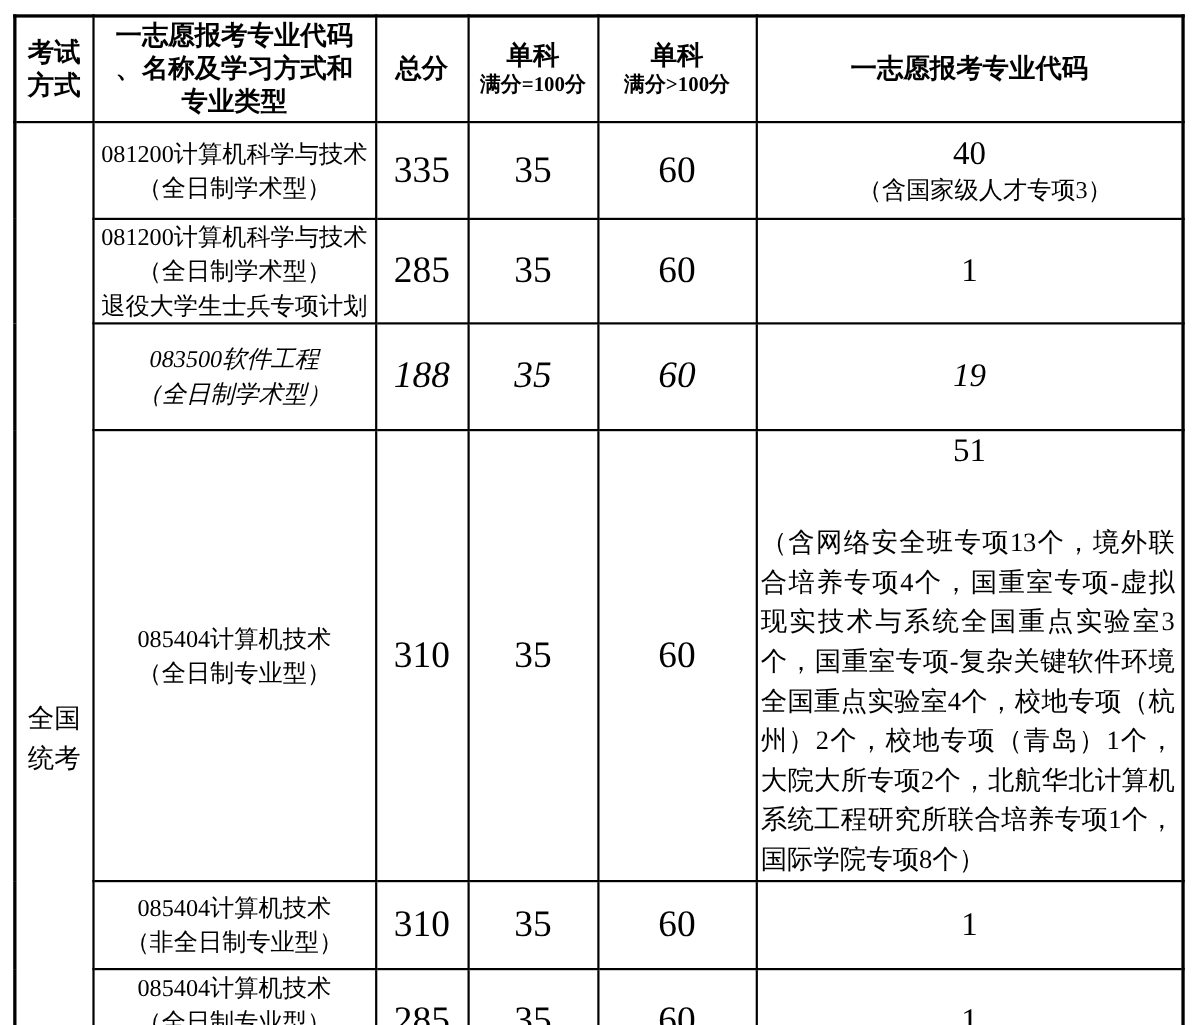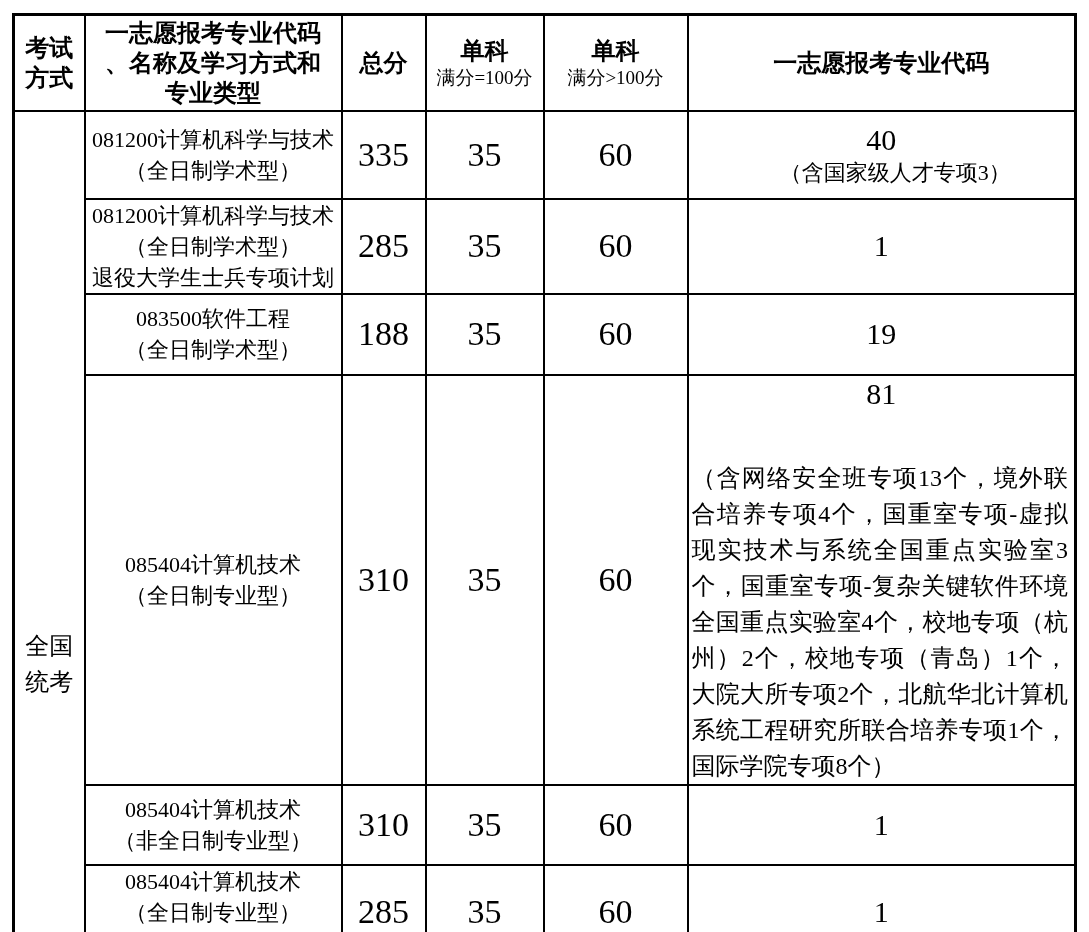--- a/index.html
+++ b/index.html
@@ -29,35 +29,35 @@
   table.score-table td {
     border: 2px solid #000000;
     padding: 0;
     text-align: center;
     vertical-align: middle;
     overflow: hidden;
   }
   tr.hd  { height: 96px; }
   tr.r1  { height: 88px; }
   tr.r2  { height: 94px; }
-  tr.r3  { height: 81px; }
+  tr.r3  { height: 97px; font-style: italic; }
   tr.r4  { height: 337px; }
   tr.r5  { height: 80px; }
   tr.r6  { height: 94px; }
   tr.r7  { height: 44px; }
 
   .h-main {
     font-size: 24px;
     font-weight: bold;
     line-height: 30px;
     white-space: pre-line;
   }
   .h-sub {
     font-size: 19px;
-    font-weight: normal;
+    font-weight: bold;
     line-height: 24px;
     white-space: nowrap;
   }
   .mode-cell {
     vertical-align: top;
   }
   .mode-text {
     padding-top: 258px;
     font-size: 24px;
     line-height: 36px;
@@ -169,21 +169,21 @@
       </td>
     </tr>
 
     <tr class="r4">
       <td class="prog">085404计算机技术
 （全日制专业型）</td>
       <td class="num">310</td>
       <td class="num">35</td>
       <td class="num">60</td>
       <td>
-        <div class="admit-num">81</div>
+        <div class="admit-num">51</div>
         <div class="admit-note-long">（含网络安全班专项13个，境外联合培养专项4个，国重室专项-虚拟现实技术与系统全国重点实验室3个，国重室专项-复杂关键软件环境全国重点实验室4个，校地专项（杭州）2个，校地专项（青岛）1个，大院大所专项2个，北航华北计算机系统工程研究所联合培养专项1个，国际学院专项8个）</div>
       </td>
     </tr>
 
     <tr class="r5">
       <td class="prog">085404计算机技术
 （非全日制专业型）</td>
       <td class="num">310</td>
       <td class="num">35</td>
       <td class="num">60</td>

